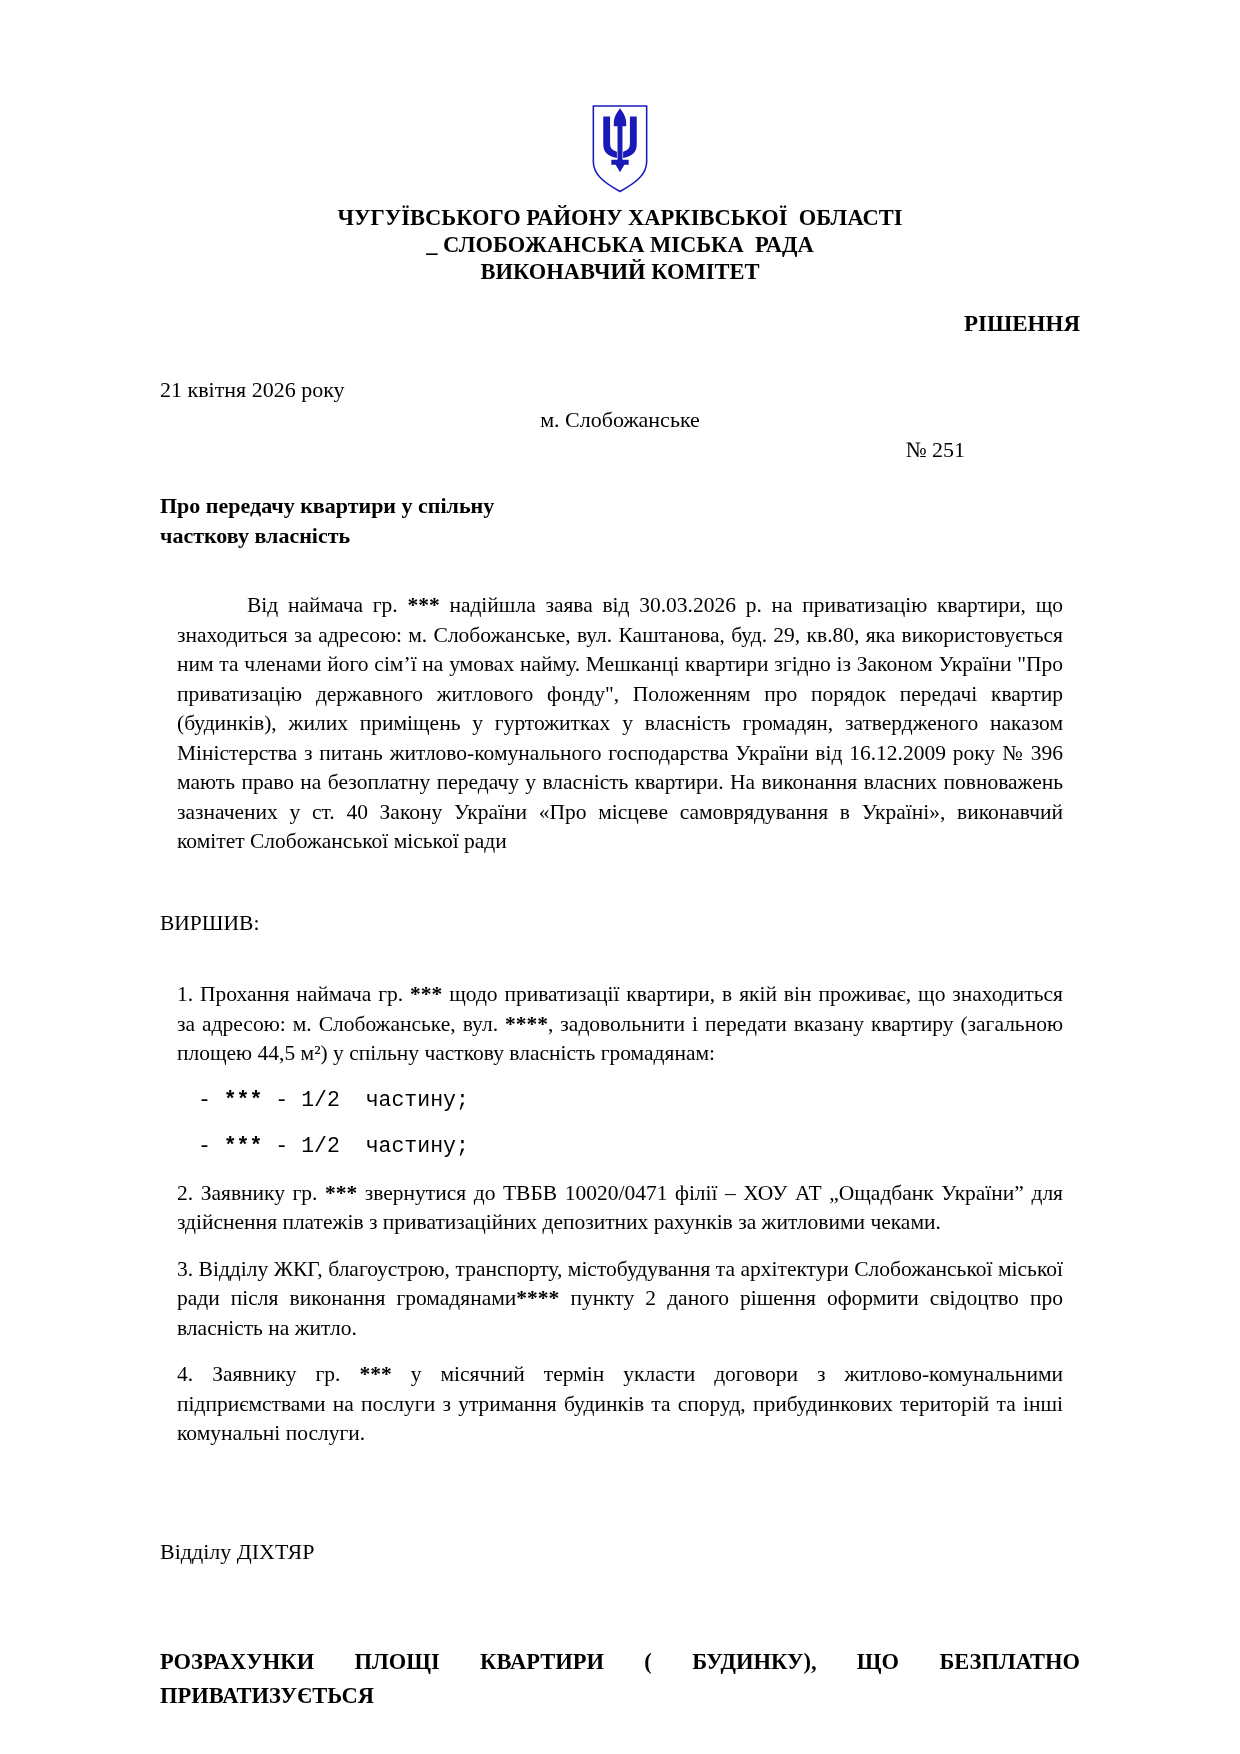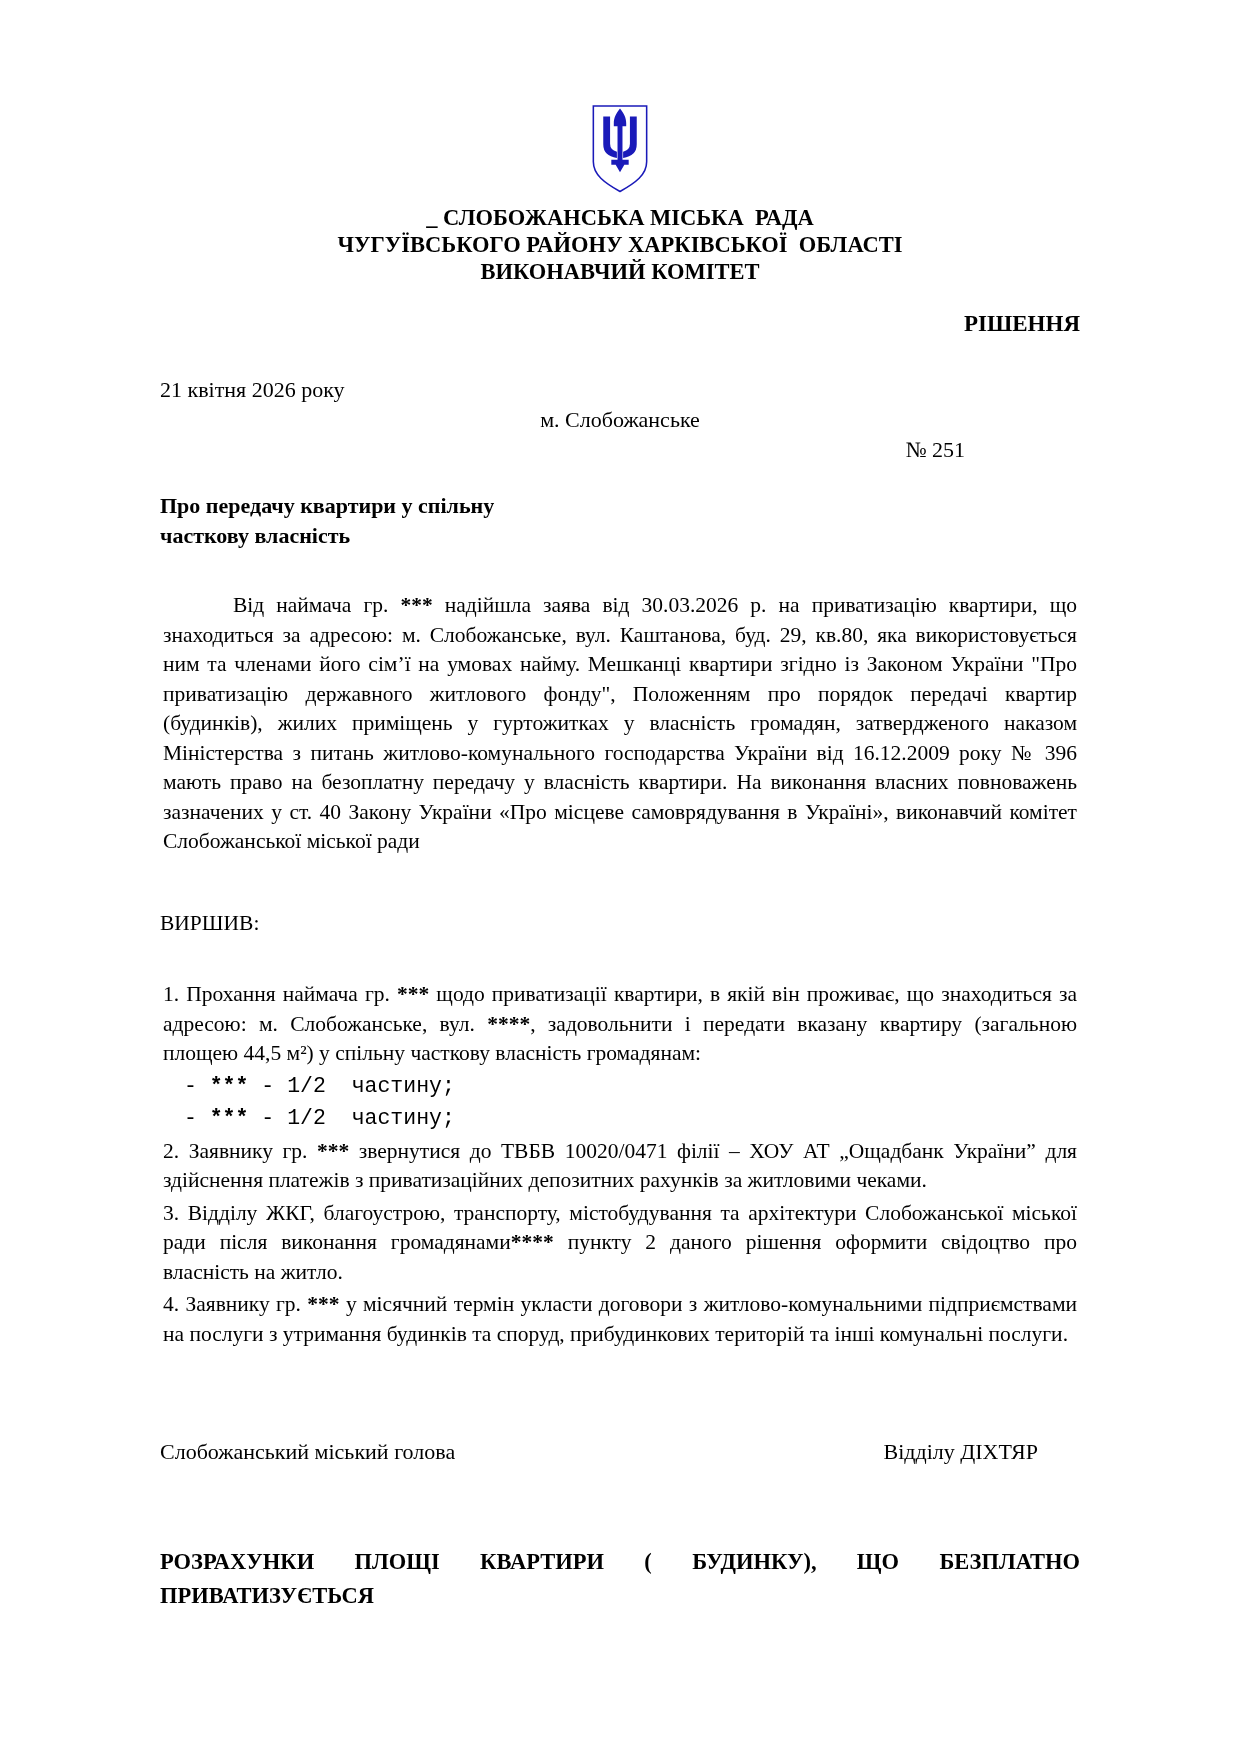--- a/index.html
+++ b/index.html
@@ -40,21 +40,21 @@
   }
   .meta-place { text-align: center; }
   .meta-number { text-align: right; padding-right: 115px; }
   .subject {
     margin-top: 26px;
     font-weight: bold;
     font-size: 22px;
     line-height: 30px;
   }
   .para {
-    margin: 3px;
+    margin: 17px;
     font-size: 21.5px;
     line-height: 29.5px;
     text-align: justify;
   }
   .preamble { margin-top: 40px; text-indent: 70px; }
   .resolve-word { margin-top: 52px; font-size: 21.5px; line-height: 29.5px; }
   .list-block { margin-top: 42px; }
   .subitem {
     text-align: left;
     padding-left: 8px;
@@ -89,22 +89,22 @@
       <g fill="#1a1ab9">
         <path d="M50 7 C56 15 60 21 60 31 L60 36 H54 V92 H46 V36 H40 L40 31 C40 21 44 15 50 7 Z"></path>
         <path d="M23 20 H34 V64 Q34 74 45 77 L45 87 Q23 84 23 65 Z"></path>
         <path d="M77 20 H66 V64 Q66 74 55 77 L55 87 Q77 84 77 65 Z"></path>
         <path d="M36 90 H64 V98 H57 L50 110 L43 98 H36 Z"></path>
       </g>
     </svg>
   </div>
 
   <div class="header-block">
+    <div class="header-line">ЧУГУЇВСЬКОГО РАЙОНУ ХАРКІВСЬКОЇ  ОБЛАСТІ</div>
     <div class="header-line">_ СЛОБОЖАНСЬКА МІСЬКА  РАДА</div>
-    <div class="header-line">ЧУГУЇВСЬКОГО РАЙОНУ ХАРКІВСЬКОЇ  ОБЛАСТІ</div>
     <div class="header-line">ВИКОНАВЧИЙ КОМІТЕТ</div>
   </div>
 
   <div class="doc-title">РІШЕННЯ</div>
 
   <div class="meta-row">
     <div class="meta-date">21 квітня 2026 року</div>
     <div class="meta-place">м. Слобожанське</div>
     <div class="meta-number">№ 251</div>
   </div>
@@ -127,21 +127,20 @@
 
     <p class="para"><span>2. Заявнику гр. </span><span class="b">***</span><span> звернутися до ТВБВ 10020/0471 філії – ХОУ АТ „Ощадбанк України” для здійснення платежів з приватизаційних депозитних рахунків за житловими чеками.</span></p>
 
     <p class="para"><span>3. Відділу ЖКГ, благоустрою, транспорту, містобудування та архітектури Слобожанської міської ради після виконання громадянами</span><span class="b">****</span><span> пункту 2  даного рішення оформити свідоцтво про власність на житло.</span></p>
 
     <p class="para"><span>4. Заявнику гр. </span><span class="b">***</span><span> у місячний термін укласти договори з житлово-комунальними підприємствами на послуги з утримання будинків та споруд, прибудинкових територій та інші комунальні послуги.</span></p>
 
   </div>
 
   <div class="signature-row">
-    <span>Слобожанський міський голова</span>
     <span>Відділу ДІХТЯР</span>
   </div>
 
   <div class="footer-heading">
     <div class="justify-full">РОЗРАХУНКИ ПЛОЩІ КВАРТИРИ ( БУДИНКУ), ЩО БЕЗПЛАТНО</div>
     <div>ПРИВАТИЗУЄТЬСЯ</div>
   </div>
 
 </div>
 

